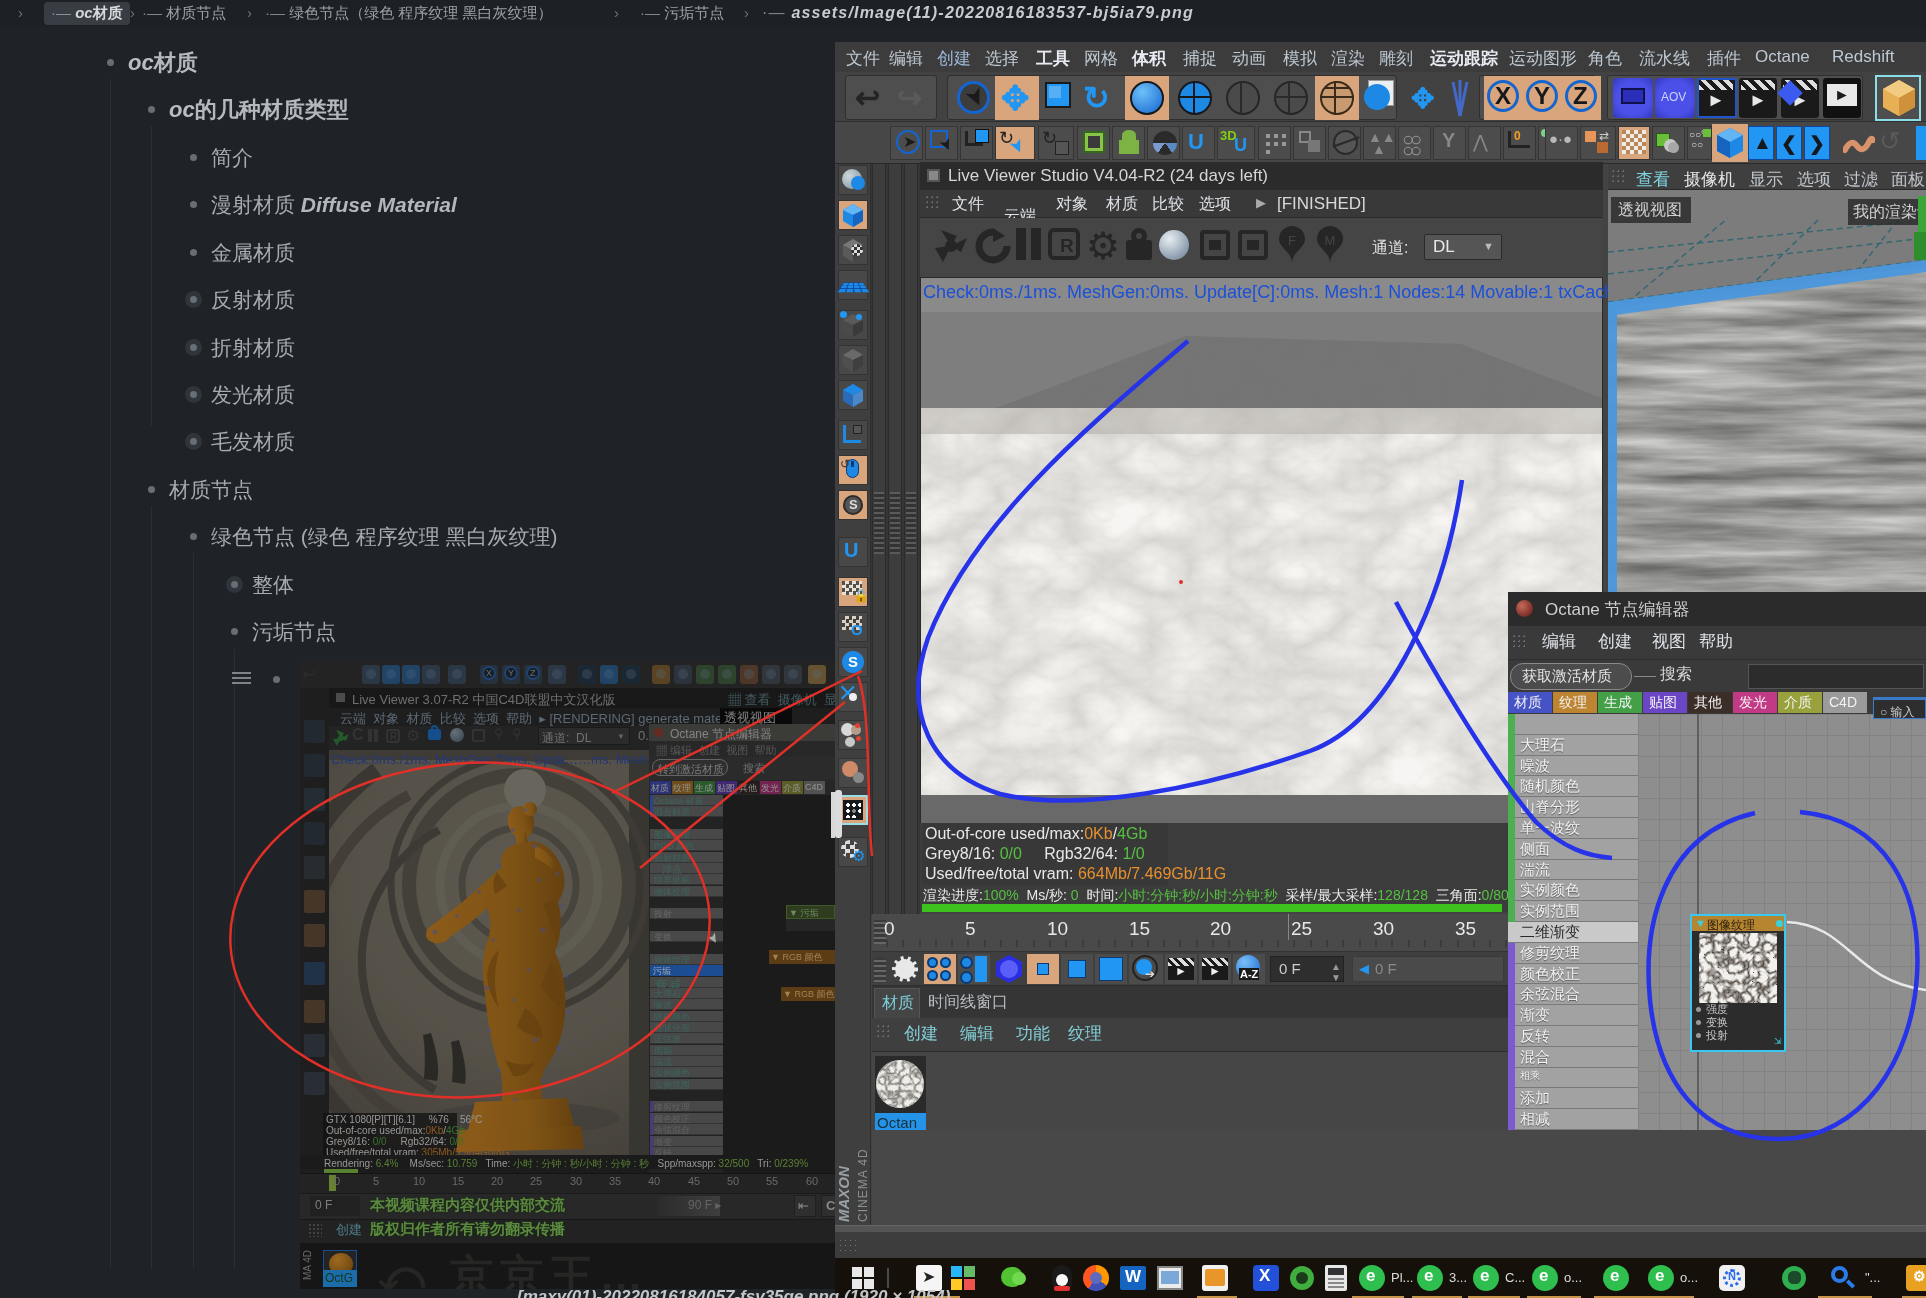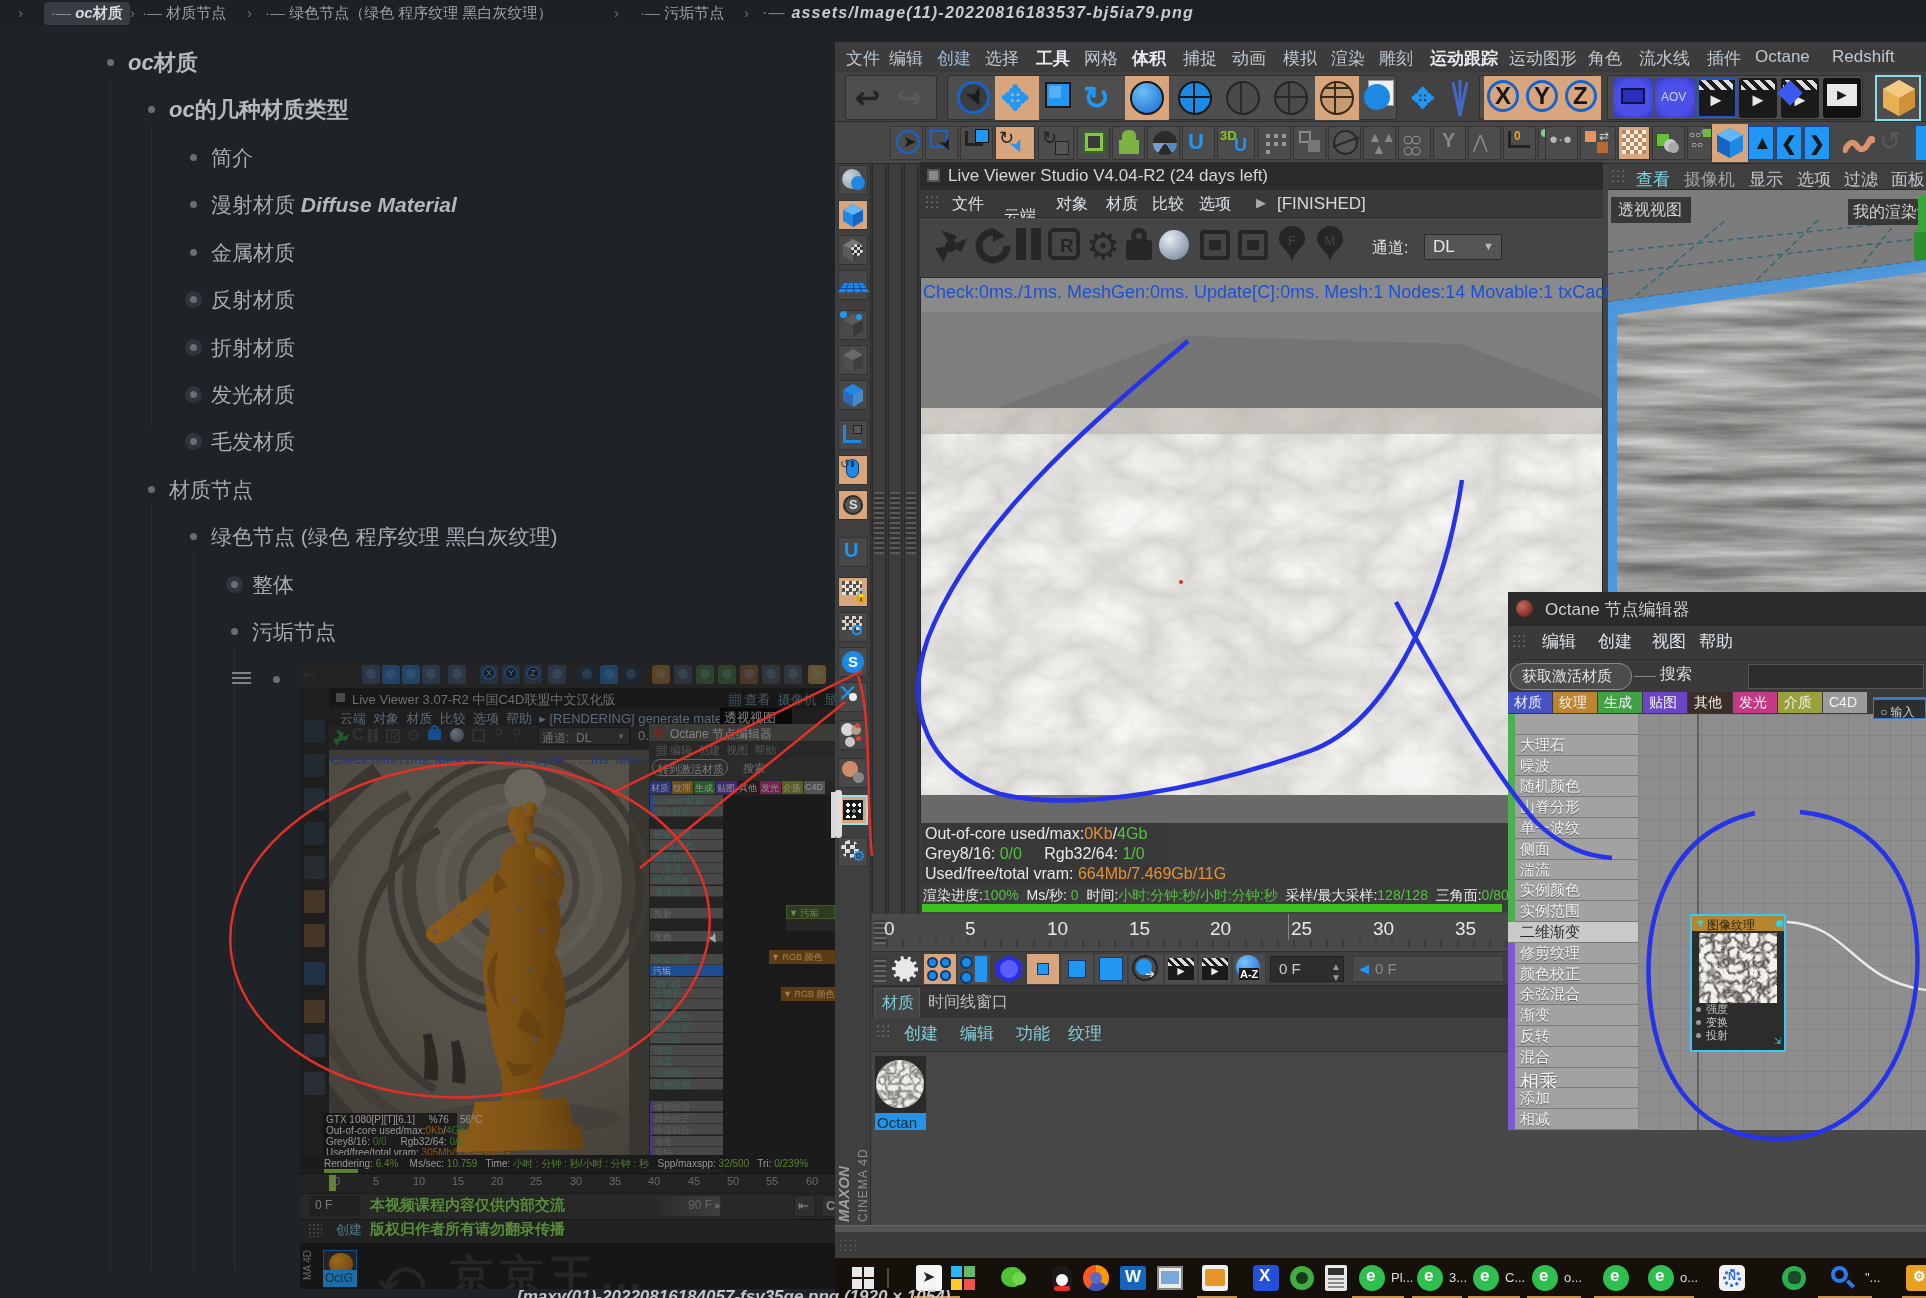--- a/index.html
+++ b/index.html
@@ -862,21 +862,21 @@
 <div class="abs" style="left:85px;top:781px;width:683px;height:89px;background:#3c3c3c"></div>
 <div class="abs" style="left:87px;top:781px;width:246px;height:62px;background:#383838"></div>
 <div class="t" style="left:90px;top:783px;font-size:16px;color:#e8e8e8;">Out-of-core used/max:<span style="color:#e89030">0Kb</span>/<span style="color:#55c040">4Gb</span></div>
 <div class="t" style="left:90px;top:803px;font-size:16px;color:#e8e8e8;">Grey8/16: <span style="color:#55c040">0/0</span> &nbsp;&nbsp;&nbsp; Rgb32/64: <span style="color:#55c040">1/0</span></div>
 <div class="t" style="left:90px;top:823px;font-size:16px;color:#e8e8e8;">Used/free/total vram: <span style="color:#e89030">664Mb/7.469Gb/11G</span></div>
 <div class="t" style="left:88px;top:845px;font-size:14px;color:#e8e8e8;">渲染进度:<span style="color:#55c040">100%</span>&nbsp; Ms/秒: <span style="color:#55c040">0</span>&nbsp; 时间:<span style="color:#55c040">小时:分钟:秒/小时:分钟:秒</span>&nbsp; 采样/最大采样:<span style="color:#55c040">128/128</span>&nbsp; 三角面:<span style="color:#55c040">0/800</span></div>
 <div class="abs" style="left:87px;top:862px;width:580px;height:8px;background:#3ec31e"></div>
 <div class="abs" style="left:773px;top:122px;width:318px;height:26px;background:#3f3f3f;border-bottom:1px solid #2a2a2a"></div>
 <div class="abs" style="left:776px;top:127px;width:14px;height:16px;background:repeating-radial-gradient(circle 1.5px,#6a6a6a 0 1px,transparent 1px 5px) 0 0/5px 5px"></div>
 <div class="t" style="left:801px;top:126px;font-size:17px;color:#7fd4df;">查看</div>
-<div class="t" style="left:849px;top:126px;font-size:17px;color:#a3a3a3;">摄像机</div>
+<div class="t" style="left:849px;top:126px;font-size:17px;color:#e5e5e5;">摄像机</div>
 <div class="t" style="left:914px;top:126px;font-size:17px;color:#c0c6cc;">显示</div>
 <div class="t" style="left:962px;top:126px;font-size:17px;color:#c0c6cc;">选项</div>
 <div class="t" style="left:1009px;top:126px;font-size:17px;color:#c0c6cc;">过滤</div>
 <div class="t" style="left:1056px;top:126px;font-size:17px;color:#c0c6cc;">面板</div>
 <div class="abs" style="left:773px;top:148px;width:318px;height:402px;background:#7c7c7c"></div>
 <svg class="abs" style="left:773px;top:148px" width="318" height="402">
 <g stroke="#2d6672" stroke-width="1.5" stroke-dasharray="6 4" fill="none" opacity="0.9">
 <path d="M0,62 L318,30"></path>
         <path d="M0,84 L318,48"></path>
         <path d="M0,112 L318,70"></path>
@@ -1014,21 +1014,21 @@
 <div class="abs" style="left:673px;top:984px;width:130px;height:21px;background:#a2a2a2;border-bottom:1px solid #787878">
       <div class="abs" style="left:0;top:0;width:7px;height:21px;background:#7c5bd0"></div>
       <div class="t" style="left:12px;top:1px;font-size:15px;color:#f2f2f2;text-shadow:0 1px 1px #555">反转</div>
     </div>
 <div class="abs" style="left:673px;top:1005px;width:130px;height:21px;background:#a2a2a2;border-bottom:1px solid #787878">
       <div class="abs" style="left:0;top:0;width:7px;height:21px;background:#7c5bd0"></div>
       <div class="t" style="left:12px;top:1px;font-size:15px;color:#f2f2f2;text-shadow:0 1px 1px #555">混合</div>
     </div>
 <div class="abs" style="left:673px;top:1026px;width:130px;height:20px;background:#a2a2a2;border-bottom:1px solid #787878">
       <div class="abs" style="left:0;top:0;width:7px;height:20px;background:#7c5bd0"></div>
-      <div class="t" style="left:12px;top:1px;font-size:19px;color:#f2f2f2;text-shadow:0 1px 1px #555">相乘</div>
+      <div class="t" style="left:12px;top:1px;font-size:10px;color:#f2f2f2;text-shadow:0 1px 1px #555">相乘</div>
     </div>
 <div class="abs" style="left:673px;top:1046px;width:130px;height:21px;background:#a2a2a2;border-bottom:1px solid #787878">
       <div class="abs" style="left:0;top:0;width:7px;height:21px;background:#7c5bd0"></div>
       <div class="t" style="left:12px;top:1px;font-size:15px;color:#f2f2f2;text-shadow:0 1px 1px #555">添加</div>
     </div>
 <div class="abs" style="left:673px;top:1067px;width:130px;height:21px;background:#a2a2a2;border-bottom:1px solid #787878">
       <div class="abs" style="left:0;top:0;width:7px;height:21px;background:#7c5bd0"></div>
       <div class="t" style="left:12px;top:1px;font-size:15px;color:#f2f2f2;text-shadow:0 1px 1px #555">相减</div>
     </div>
 <div class="abs" style="left:855px;top:872px;width:96px;height:138px;border:2px solid #3ac8f2;background:#2e2e2e">

